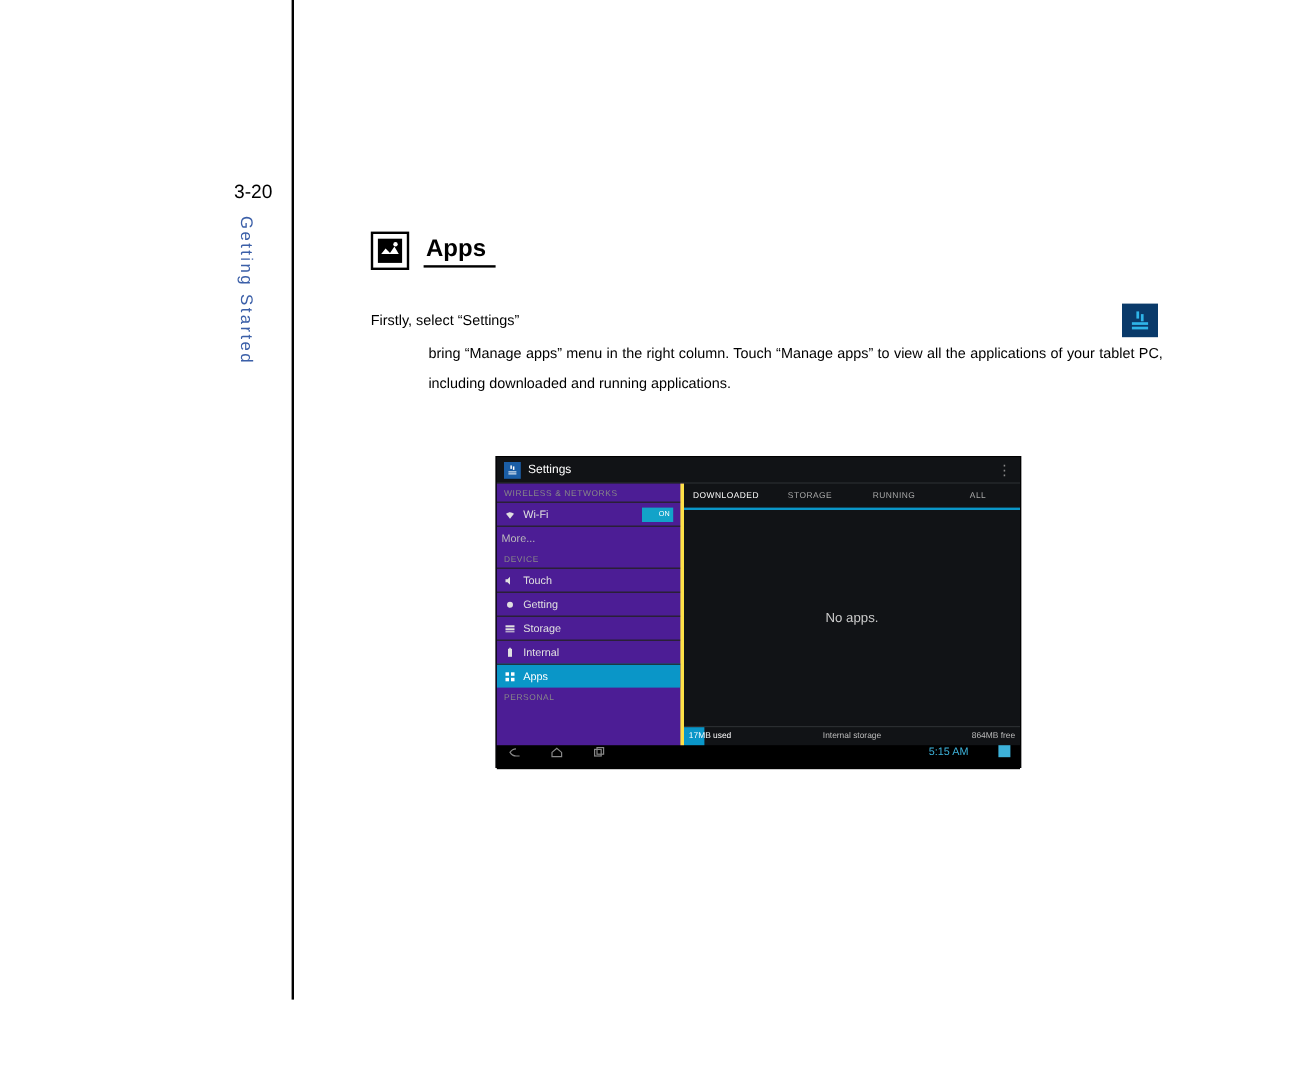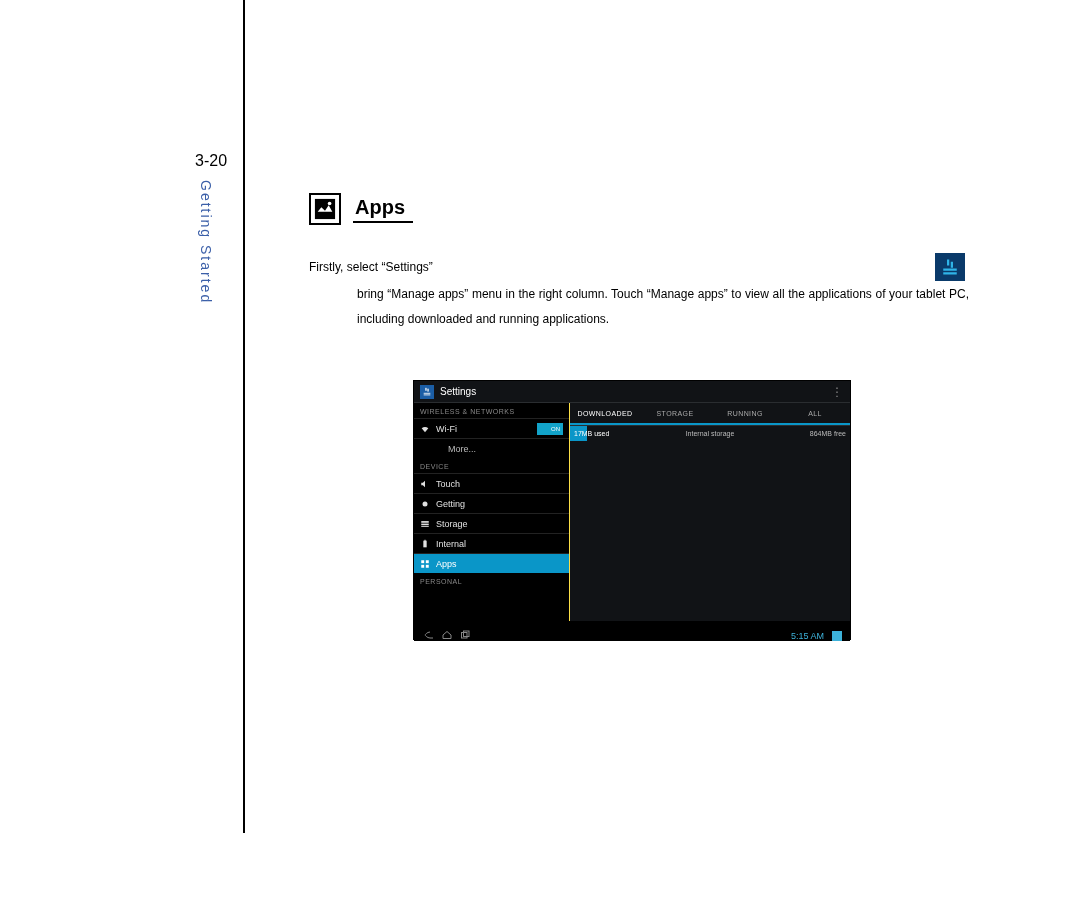--- a/index.html
+++ b/index.html
@@ -18,40 +18,40 @@
   .settings-inline { width: 30px; height: 28px; background: #0a3a6a; border: 0; margin: 0 4px; display: inline-flex; align-items:center; justify-content:center; }
   .settings-inline svg { width: 18px; height: 18px; }
   .rest { margin-top: 1px; margin-left: 48px; }
   .screenshot { position: absolute; left: 413px; top: 380px; width: 438px; height: 260px; background: #111316; border: 1px solid #000; font-family: Arial, sans-serif; color:#ccc; }
   .titlebar { height: 22px; background: #111316; display:flex; align-items:center; padding: 0 6px; border-bottom:1px solid #2a2d30; }
   .title-icon { width:14px; height:14px; background:#1b5ea6; margin-right:6px; display:flex; align-items:center;justify-content:center; }
   .title-icon svg{ width:10px;height:10px; }
   .title-text { font-size:10px; color:#fff; flex:1; }
   .menu-dots { color:#888; font-size:12px; letter-spacing:1px; line-height:6px; }
   .ss-body { display:flex; height: 218px; }
-  .left-col { width: 156px; background:#000000; border-right:1px solid #fde047; overflow:hidden; font-size:9px; }
+  .left-col { width: 156px; background:#4c1d95; border-right:3px solid #fde047; overflow:hidden; font-size:9px; }
   .sec-header { font-size:7px; color:#888; padding:5px 6px 3px; letter-spacing:0.5px; }
   .row { display:flex; align-items:center; height:20px; padding:0 6px; gap:6px; border-top:1px solid #222; color:#e0e0e0; }
-  .row.sub { padding-left: 34px; color:#bbb; }
+  .row.sub { padding-left: 4px; color:#bbb; }
   .row .icon { width:10px; height:10px; display:flex; align-items:center;justify-content:center; }
   .row .icon svg { width:10px; height:10px; }
   .row .lbl { flex:1; }
   .toggle { width:26px; height:12px; background:#12a3c9; color:#fff; font-size:6px; display:flex;align-items:center;justify-content:flex-end; padding-right:3px; }
   .row.sel { background:#0a96c8; color:#fff; }
   .right-col { flex:1; display:flex; flex-direction:column; }
   .tabs { display:flex; height:22px; border-bottom:2px solid #0a96c8; }
   .tab { flex:1; display:flex; align-items:center; justify-content:center; font-size:7px; color:#aaa; letter-spacing:0.4px; }
   .tab.active { color:#fff; }
   .empty-area { flex:1; display:flex; align-items:center; justify-content:center; color:#ccc; font-size:11px; }
   .storage-bar { height:16px; border-top:1px solid #2a2d30; position:relative; display:flex; align-items:center; font-size:7px; color:#bbb; }
   .storage-fill { position:absolute; left:0; top:0; bottom:0; width:6%; background:#0a96c8; }
   .storage-used { position:relative; z-index:1; padding-left:4px; color:#fff; }
   .storage-label { position:absolute; left:0; right:0; text-align:center; color:#bbb; }
   .storage-free { position:absolute; right:4px; color:#bbb; }
-  .navbar { height:20px; background:#000; display:flex; align-items:flex-end; padding:0 8px; gap:4px; }
+  .navbar { height:20px; background:#000; display:flex; align-items:flex-start; padding:0 8px; gap:21px; }
   .navbar .spacer { flex:1; }
   .nav-btn { color:#888; display:flex; align-items:center; }
   .nav-btn svg { width:14px; height:12px; }
   .clock { font-size:9px; color:#3db2da; margin-right:4px; }
   .status-icon { width:10px; height:10px; background:#3db2da; }
 </style>
 </head>
 <body>
 
 <div class="page">
@@ -163,20 +163,21 @@
         </div>
         <div class="sec-header">PERSONAL</div>
       </div>
       <div class="right-col">
         <div class="tabs">
           <div class="tab active">DOWNLOADED</div>
           <div class="tab">STORAGE</div>
           <div class="tab">RUNNING</div>
           <div class="tab">ALL</div>
         </div>
+        <div class="empty-area">No apps.</div>
         <div class="storage-bar">
           <div class="storage-fill"></div>
           <div class="storage-used">17MB used</div>
           <div class="storage-label">Internal storage</div>
           <div class="storage-free">864MB free</div>
         </div>
       </div>
     </div>
     <div class="navbar">
       <div class="nav-btn">

